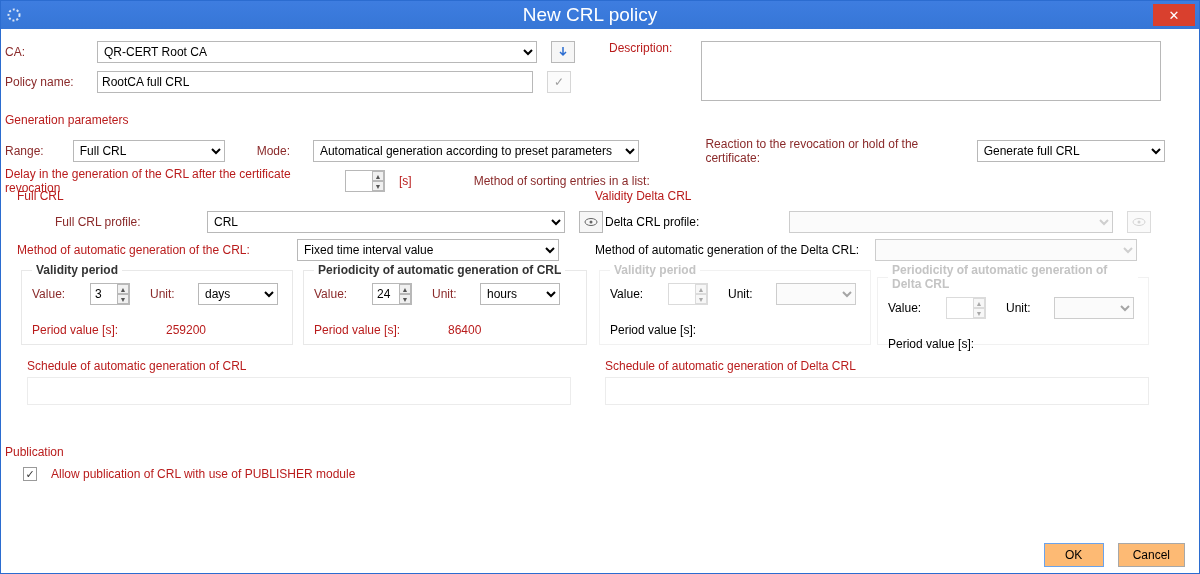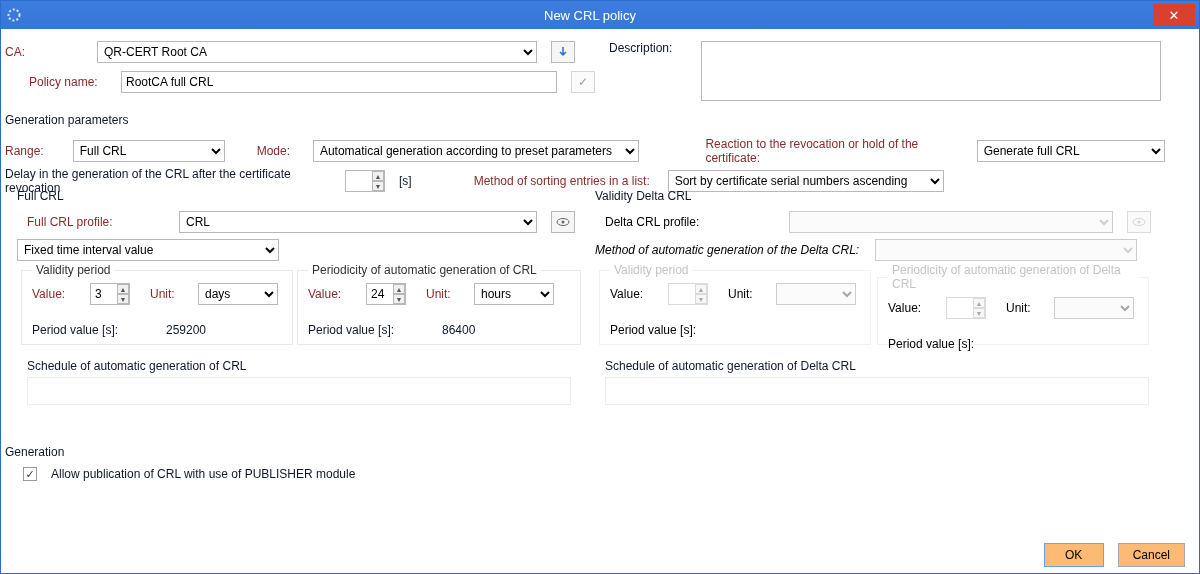--- a/index.html
+++ b/index.html
@@ -1,37 +1,37 @@
 <!DOCTYPE html>
 <html><head>
 <meta charset="utf-8">
 <style>
   * { box-sizing: border-box; font-family: "Segoe UI", Tahoma, sans-serif; font-size: 12px; }
   body { margin: 0; background: #fff; color: #333; }
   .window { width: 1200px; height: 574px; border: 1px solid #2b6cd0; position: relative; display: flex; flex-direction: column; }
   .titlebar { height: 28px; background: linear-gradient(#3e7de0, #3676d6); display: flex; align-items: center; padding: 0 4px; color: #fff; }
   .titlebar .sysicon { width: 18px; height: 18px; display: inline-flex; align-items: center; justify-content: center; margin-right: 4px; }
-  .titlebar .title { flex: 1; text-align: center; font-size: 13px; }
+  .titlebar .title { flex: 1; text-align: center; font-size: 19px; }
   .titlebar .closebtn { width: 42px; height: 22px; background: #d9402e; color: #fff; display: flex; align-items: center; justify-content: center; cursor: pointer; font-size: 13px; }
   .content { flex: 1; padding: 10px 18px; position: relative; }
   .lab { color: #8a2a2a; }
-  .lab-dk { color: #0f172a; }
+  .lab-dk { color: #b91c1c; }
   .lab-dis { color: #000000; }
   select, input[type=text], textarea { border: 1px solid #b8b8b8; background: #fff; padding: 2px 4px; height: 22px; font-size: 12px; }
   select { padding: 1px 2px; }
   textarea { height: 60px; resize: none; }
   .iconbtn { width: 24px; height: 22px; border: 1px solid #b8b8b8; background: #f6f6f6; display: inline-flex; align-items: center; justify-content: center; cursor: pointer; }
   .chkbox { width: 14px; height: 14px; border: 1px solid #9a9a9a; background: #fff; display: inline-flex; align-items: center; justify-content: center; font-size: 11px; color: #333; }
   .spinner { position: relative; display: inline-block; }
   .spinner input { width: 40px; padding-right: 14px; }
   .spin-btns { position: absolute; right: 1px; top: 1px; width: 12px; height: 20px; display: flex; flex-direction: column; }
   .spin-btns div { flex: 1; border: 1px solid #b8b8b8; background: #f0f0f0; font-size: 7px; display: flex; align-items: center; justify-content: center; cursor: pointer; line-height: 1; color: #555; }
   .row { position: absolute; display: flex; align-items: center; gap: 14px; }
   fieldset.light { border: 1px solid #e8e8e8; padding: 6px 10px 10px 10px; margin: 0; }
-  fieldset.light > legend { padding: 0 4px; color: #333; }
+  fieldset.light > legend { padding: 0 4px; color: #333; font-weight: bold; }
   fieldset.ghost { border: 1px solid #f1f1f1; }
   fieldset.ghost > legend { color: #c4c4c4; }
   .btn { height: 24px; min-width: 60px; border: 1px solid #a8a8a8; background: #fdba74; cursor: pointer; padding: 0 14px; }
   .btn.primary { border: 1px solid #6aa3ec; }
 </style>
 </head>
 <body>
 
 <div class="window">
   <div class="titlebar">
@@ -50,21 +50,21 @@
       <span class="lab" style="width:78px;">CA:</span>
       <select style="width:440px;"><option>QR-CERT Root CA</option></select>
       <span class="iconbtn">
         <svg width="12" height="12">
             <path d="M6 1v8M3 6l3 3 3-3" stroke="#2b6cd0" stroke-width="1.5" fill="none"></path>
           </svg>
       </span>
     </div>
 
     <div class="row" style="left:4px; top:42px;">
-      <span class="lab" style="width:78px;margin-left:24px;">Policy name:</span>
+      <span class="lab" style="width:78px;">Policy name:</span>
       <input type="text" style="width: 436px;" value="RootCA full CRL">
       <span class="iconbtn" style="border-color:#d6d6d6; background:#fbfbfb;">
         <span style="color:#9f9f9f;">✓</span>
       </span>
     </div>
 
     <div class="row" style="left:608px; top:12px; align-items:flex-start;">
       <span class="lab-dk" style="width:78px;">Description:</span>
       <textarea style="width: 460px;"></textarea>
     </div>
@@ -86,36 +86,36 @@
       <span class="lab-dk" style="width:326px;">Delay in the generation of the CRL after the certificate revocation</span>
       <span class="spinner">
         <input type="text" value="" style="">
         <span class="spin-btns">
             <div>▲</div>
             <div>▼</div>
           </span>
       </span>
       <span class="lab-dk">[s]</span>
       <span class="lab" style="margin-left:48px; width:180px;">Method of sorting entries in a list:</span>
-      <select style="width:276px;"><option>Sort by certificate serial numbers ascending</option></select>
     </div>
 
     <fieldset class="light" style="position:absolute; left:16px; top:160px; width:564px; height:244px; border:none; padding:0;">
       <div style="position:absolute; left:0; top:0;" class="lab-dk">Full CRL</div>
       <div class="row" style="left:10px; top:22px;">
-        <span class="lab" style="width:138px;">Full CRL profile:</span>
+        <span class="lab" style="width:138px;margin-left:28px;">Full CRL profile:</span>
         <select style="width:358px;"><option>CRL</option></select>
         <span class="iconbtn">
           <svg width="14" height="10">
               <ellipse cx="7" cy="5" rx="6" ry="3.5" fill="none" stroke="#666"></ellipse>
               <circle cx="7" cy="5" r="1.5" fill="#666"></circle>
             </svg>
         </span>
       </div>
       <div class="row" style="left:0; top:50px;">
+        <span class="lab-dk" style="width:266px;">Method of automatic generation of the CRL:</span>
         <select style="width:262px;"><option>Fixed time interval value</option></select>
       </div>
 
       <fieldset class="light" style="position:absolute; left:4px; top:74px; width:272px; height:82px;">
         <legend>Validity period</legend>
         <div class="row" style="position:static;">
           <span class="lab" style="width:44px;">Value:</span>
           <span class="spinner">
             <input type="text" value="3" style="">
             <span class="spin-btns">
@@ -125,21 +125,21 @@
           </span>
           <span class="lab" style="width:34px; margin-left:6px;">Unit:</span>
           <select style="width:80px;"><option>days</option></select>
         </div>
         <div class="row" style="position:static; margin-top:18px;">
           <span class="lab-dk" style="width:120px;">Period value [s]:</span>
           <span class="lab-dk">259200</span>
         </div>
       </fieldset>
 
-      <fieldset class="light" style="position:absolute; left:280px; top:74px; width:284px; height:82px;">
+      <fieldset class="light" style="position:absolute; left:286px; top:74px; width:284px; height:82px;">
         <legend>Periodicity of automatic generation of CRL</legend>
         <div class="row" style="position:static;">
           <span class="lab" style="width:44px;">Value:</span>
           <span class="spinner">
             <input type="text" value="24" style="">
             <span class="spin-btns">
                 <div>▲</div>
                 <div>▼</div>
               </span>
           </span>
@@ -163,21 +163,21 @@
         <span class="lab-dis" style="width:170px;">Delta CRL profile:</span>
         <select disabled="" style="width:324px; color:#bbb; background:#fafafa;"><option></option></select>
         <span class="iconbtn" style="opacity:.5;">
           <svg width="14" height="10">
               <ellipse cx="7" cy="5" rx="6" ry="3.5" fill="none" stroke="#aaa"></ellipse>
               <circle cx="7" cy="5" r="1.5" fill="#aaa"></circle>
             </svg>
         </span>
       </div>
       <div class="row" style="left:0; top:50px;">
-        <span class="lab-dis" style="width:266px;font-style:italic;">Method of automatic generation of the Delta CRL:</span>
+        <span class="lab-dis" style="width:266px;">Method of automatic generation of the Delta CRL:</span>
         <select disabled="" style="width:262px; color:#bbb; background:#fafafa;"><option></option></select>
       </div>
       <fieldset class="light ghost" style="position:absolute; left:4px; top:74px; width:272px; height:82px;">
         <legend>Validity period</legend>
         <div class="row" style="position:static;">
           <span class="lab-dis" style="width:44px;">Value:</span>
           <span class="spinner" style="opacity:.5;">
             <input type="text" disabled="" style="">
             <span class="spin-btns">
                 <div>▲</div>
@@ -209,21 +209,21 @@
           <span class="lab-dis" style="width:120px;">Period value [s]:</span>
         </div>
       </fieldset>
       <div class="row" style="left:10px; top:170px;justify-content:center;">
           <span class="lab-dk">Schedule of automatic generation of Delta CRL</span>
         </div>
       <div style="position:absolute; left:10px; top:188px; width:544px; height:28px; border:1px solid #ececec;"></div>
     </fieldset>
 
     <div class="row" style="left:4px; top:416px;">
-        <span class="lab-dk">Generation</span>
+        <span class="lab-dk">Publication</span>
       </div>
     <div class="row" style="left:22px; top:438px;">
       <span class="chkbox">✓</span>
       <span class="lab-dk">Allow publication of CRL with use of PUBLISHER module</span>
     </div>
 
     <div class="row" style="right:14px; bottom:6px; left:auto; top:auto;">
       <button class="btn primary">OK</button>
       <button class="btn">Cancel</button>
     </div>

